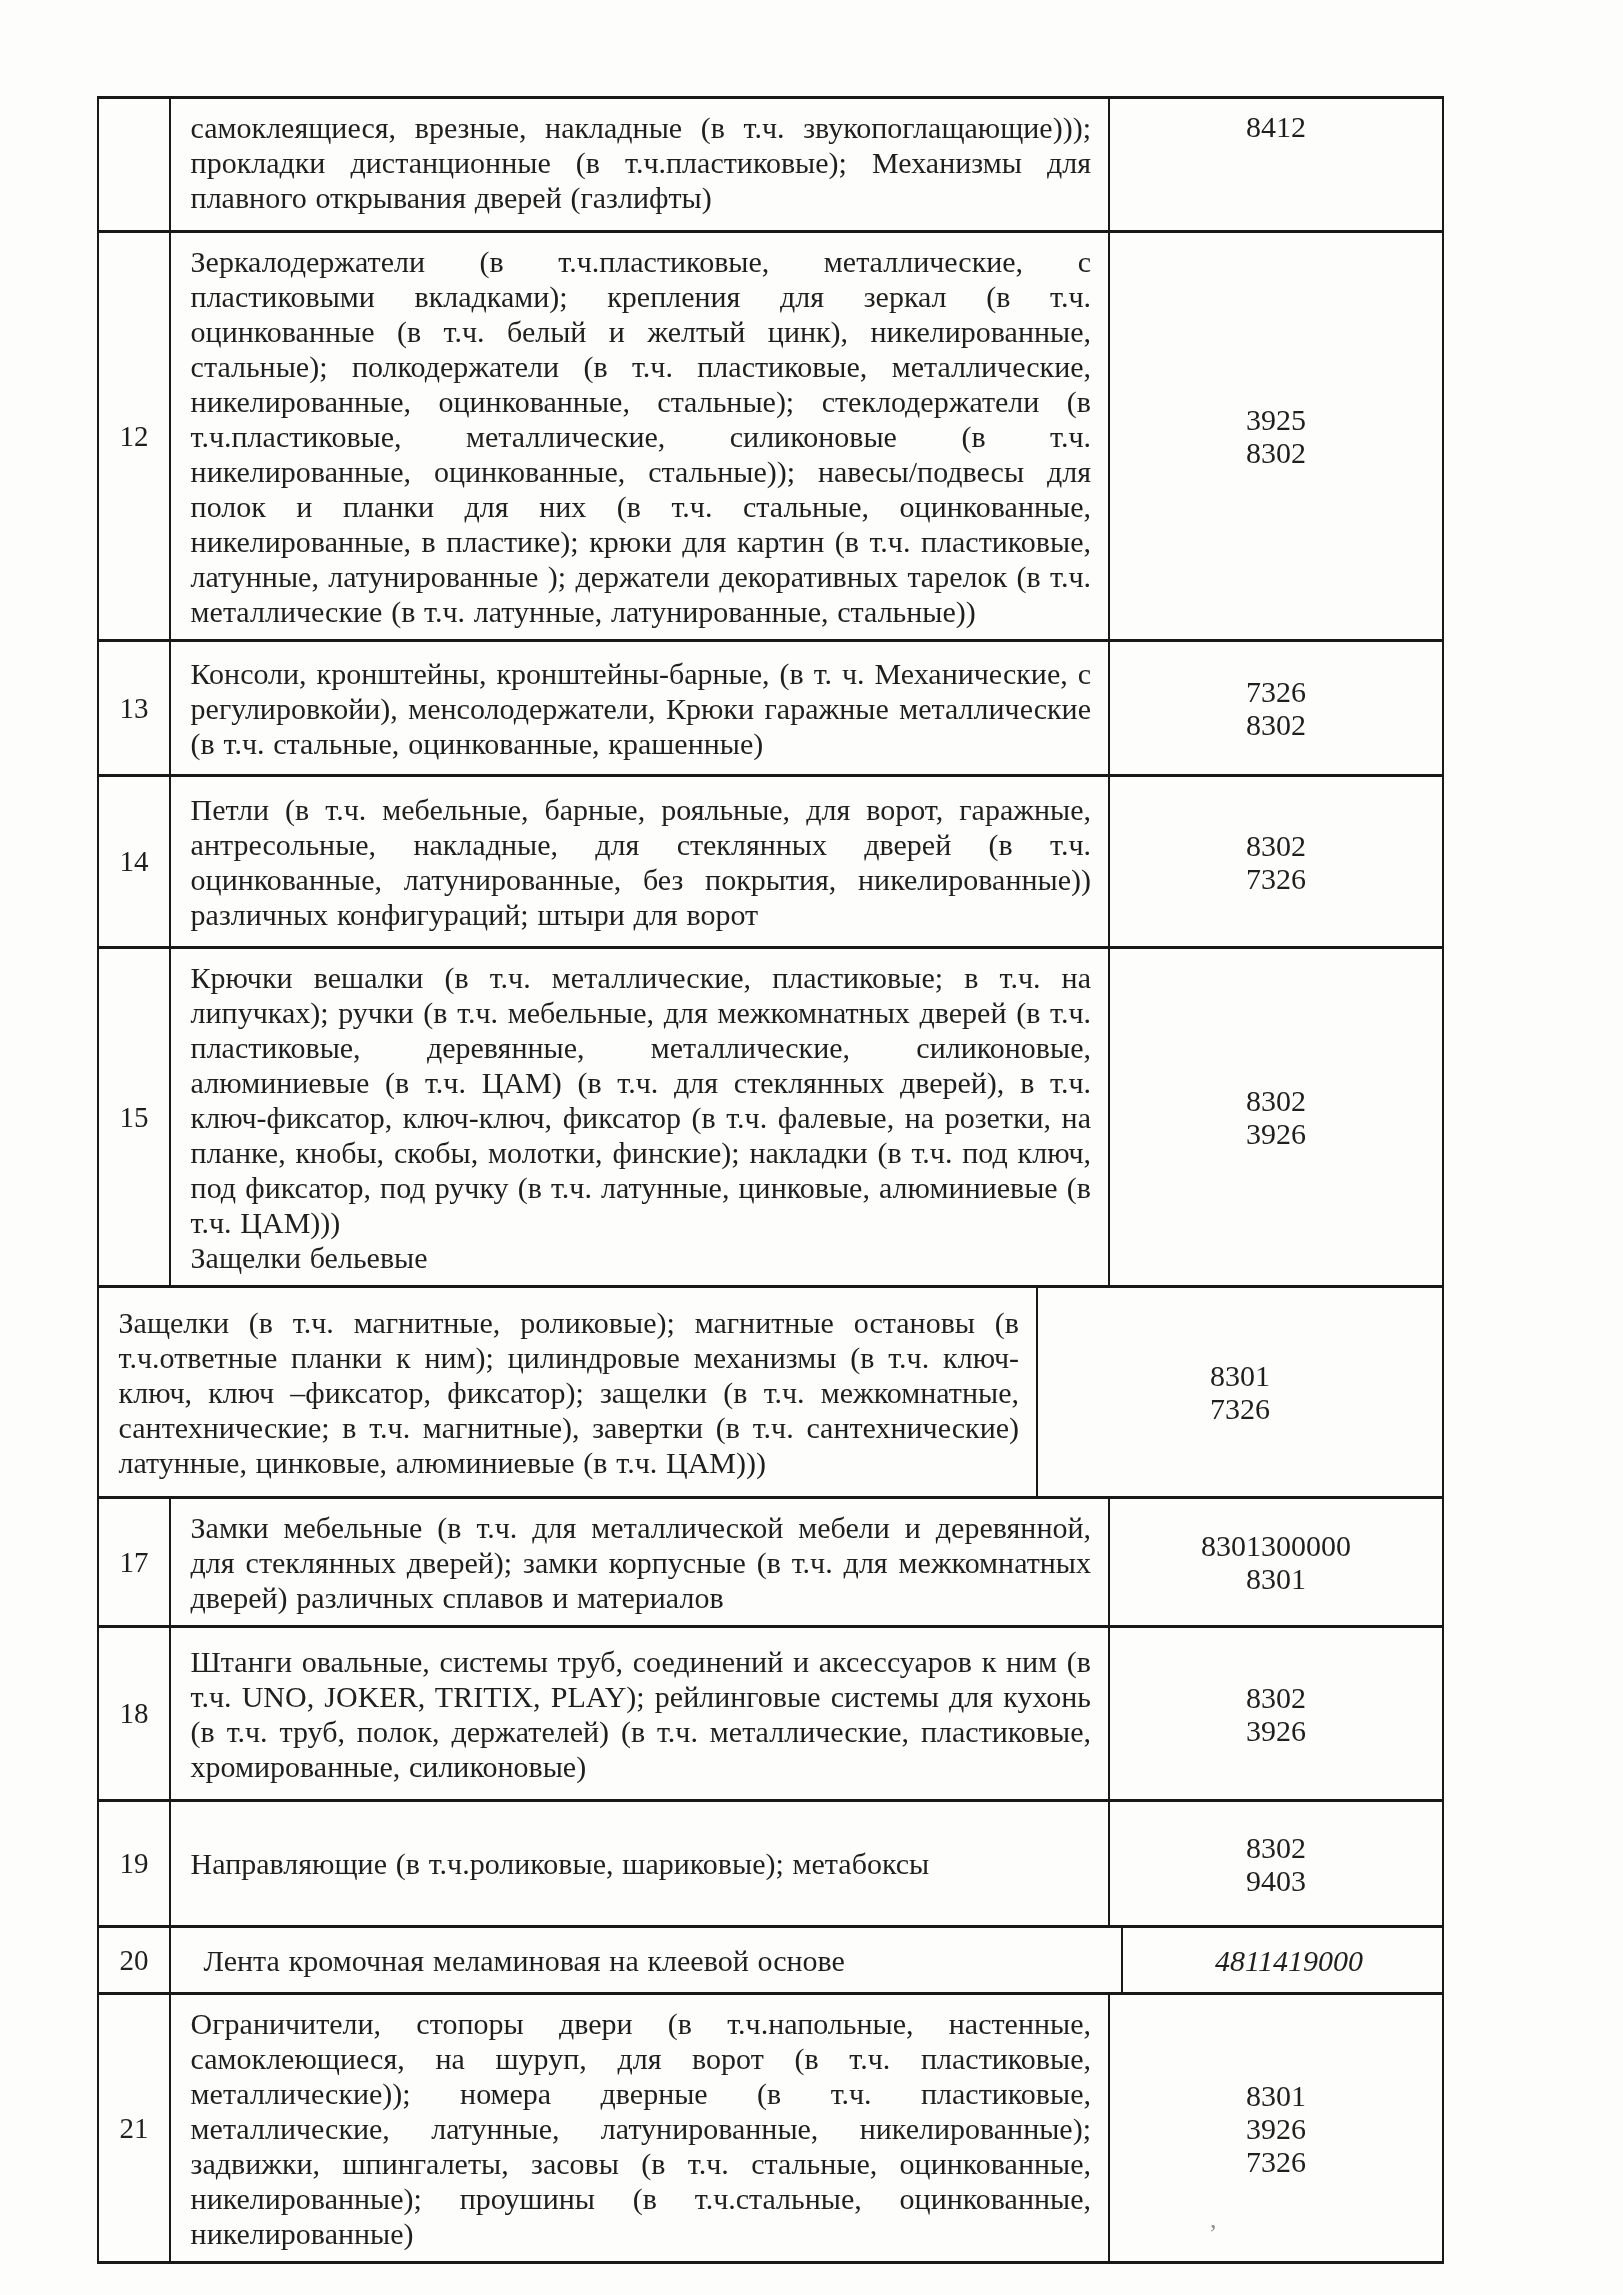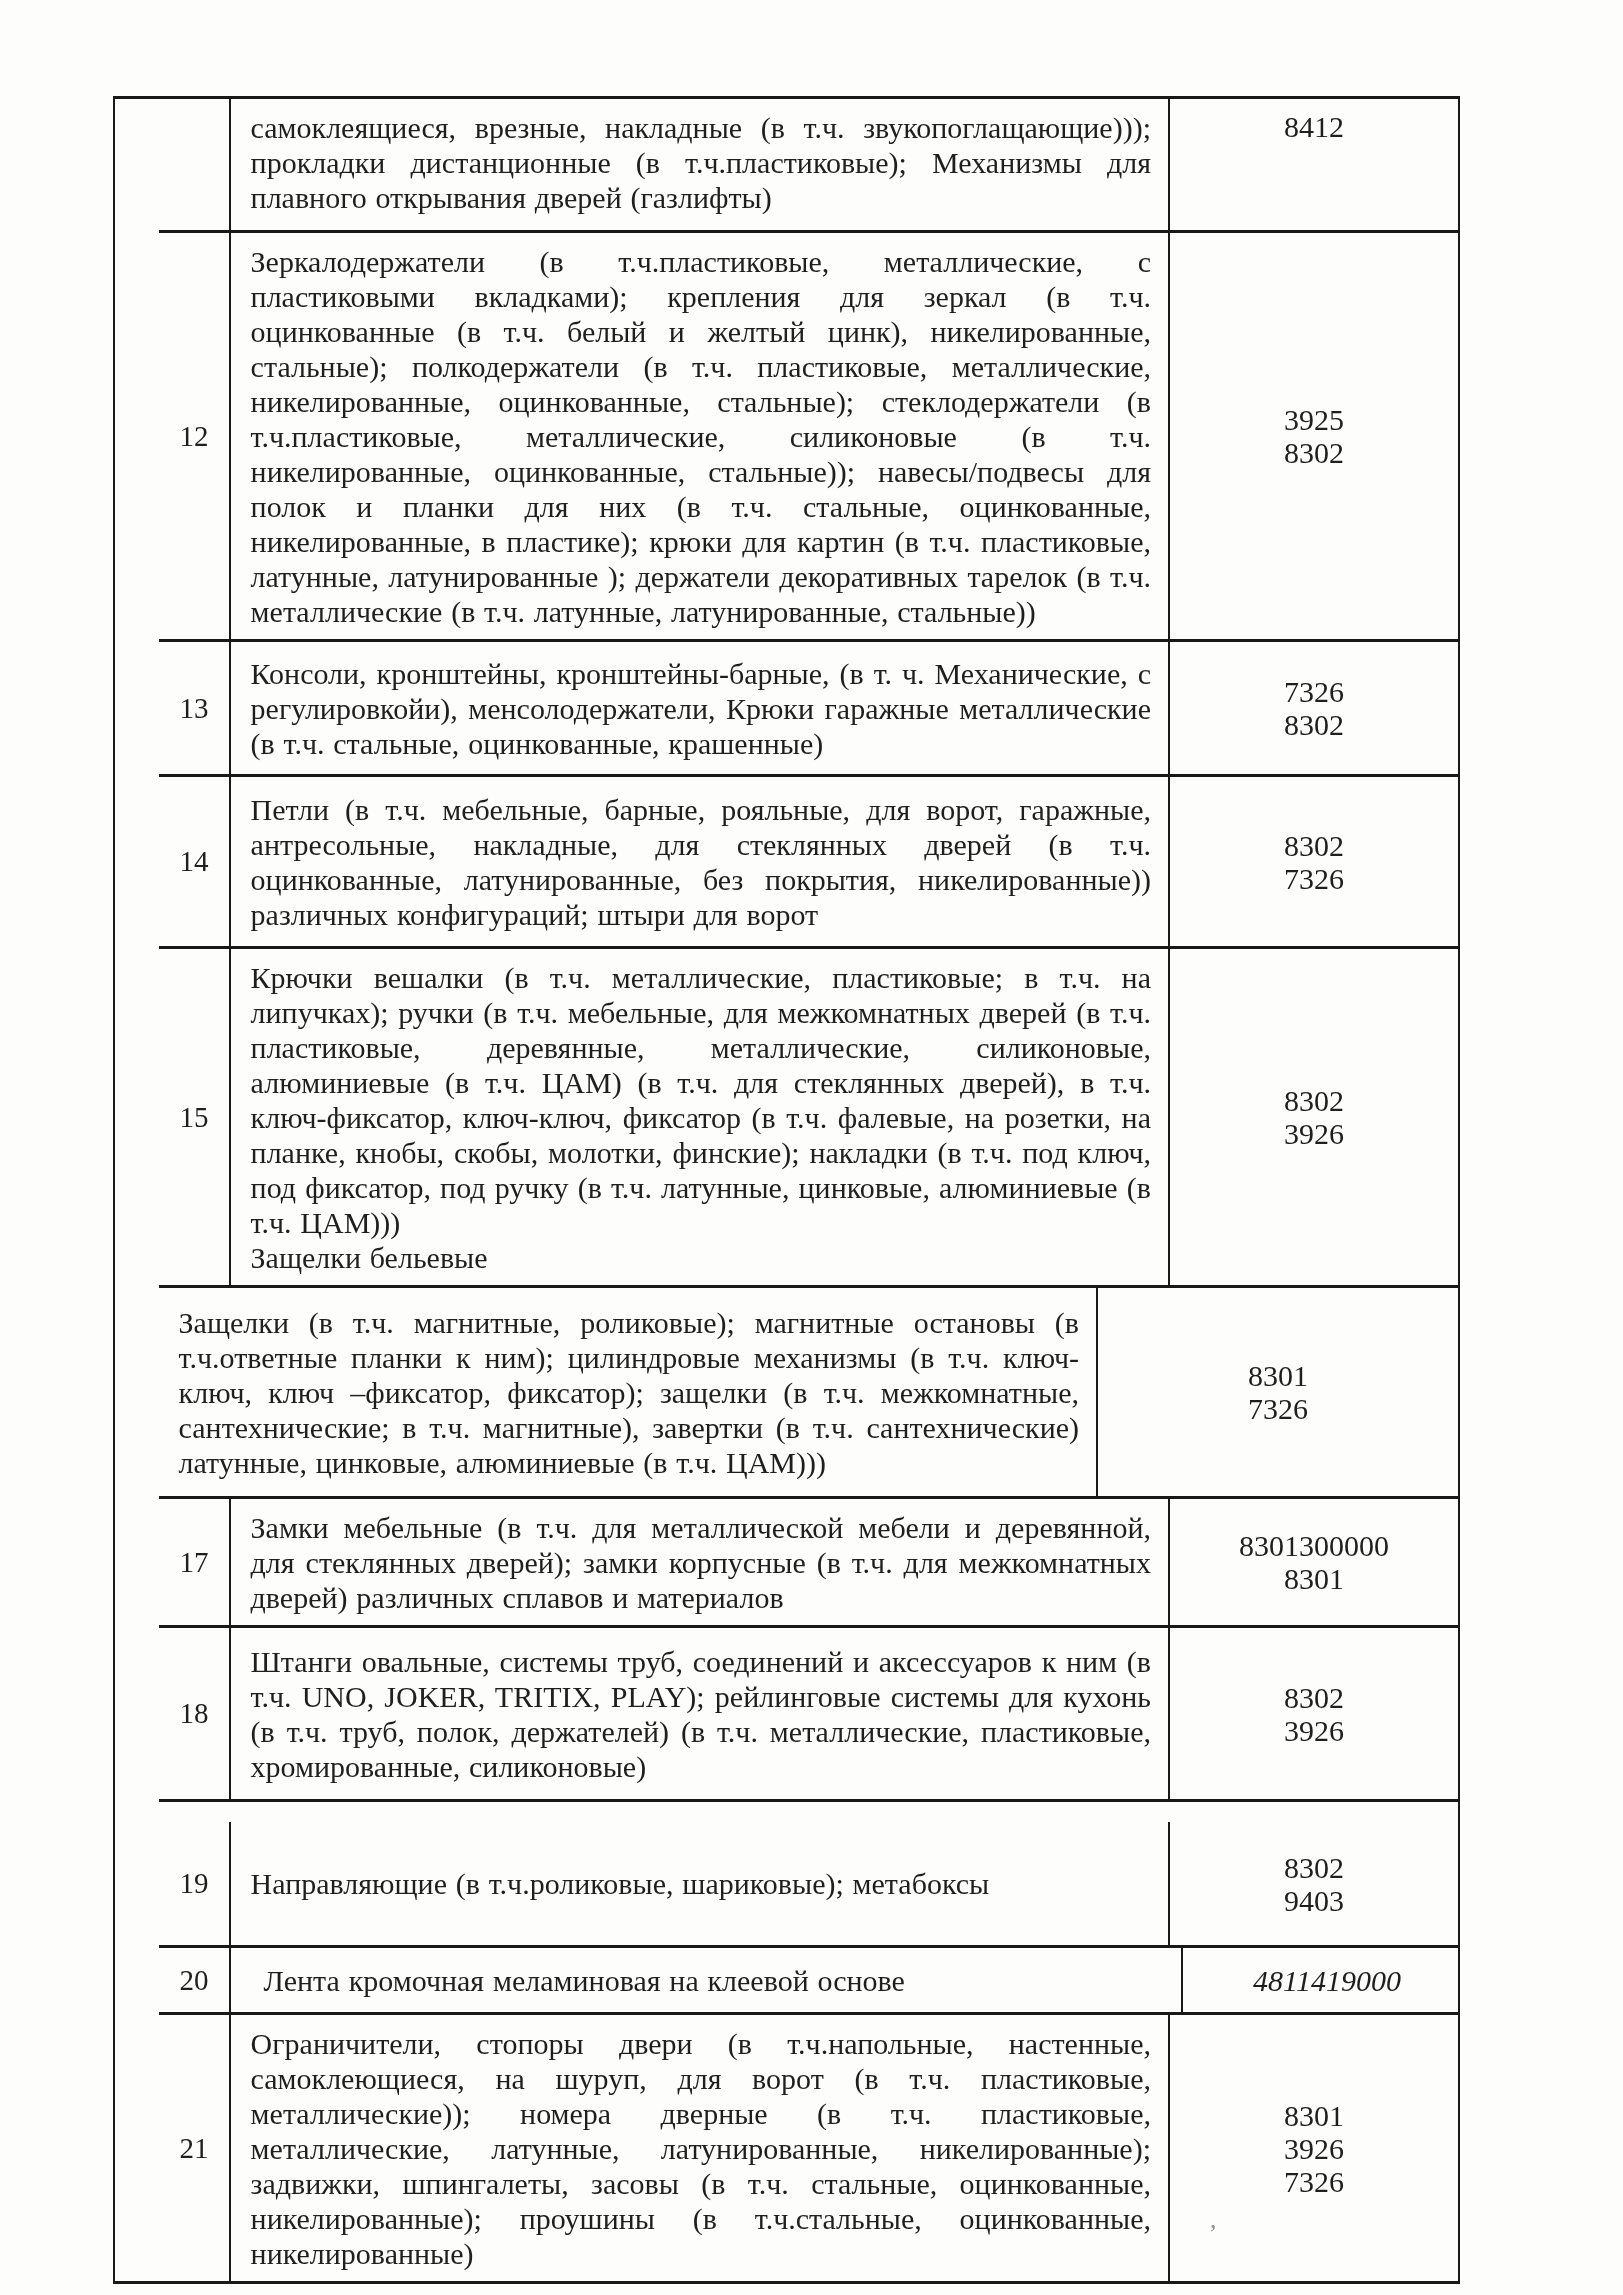--- a/index.html
+++ b/index.html
@@ -11,26 +11,25 @@
     color: var(--ink, #1f1f1f);
   }
   .sheet {
     position: relative;
     width: 1623px; height: 2295px;
     background: #fdfdfc;
     overflow: hidden;
   }
   .tbl {
     position: absolute;
-    left: 113px; top: 96px;
+    left: 97px; top: 96px;
     width: 1347px;
     border: 2.6px solid var(--line, #191919);
     border-top-width: 3.3px;
     border-bottom-width: 3.3px;
-    padding-left: 44px;
   }
   .row { display: flex; border-bottom: 3.9px solid var(--line, #191919); }
   .row:last-child { border-bottom: none; }
   .cell { min-width: 0; }
   .numc {
     flex: 0 0 72px;
     border-right: 2px solid var(--line, #191919);
     display: flex; align-items: center; justify-content: center;
     font-size: 29px;
   }
@@ -156,21 +155,21 @@
           <span>18</span>
         </div>
         <div class="cell descc">
           <p>Штанги овальные, системы труб, соединений и аксессуаров к ним (в т.ч. UNO, JOKER, TRITIX, PLAY); рейлинговые системы для кухонь (в т.ч. труб, полок, держателей) (в т.ч. металлические, пластиковые, хромированные, силиконовые)</p>
         </div>
         <div class="cell codec align-evenly">
           <div class="code-val">8302</div>
           <div class="code-val">3926</div>
         </div>
       </div>
-      <div class="row" style="min-height: 126px; margin-top: 20px;">
+      <div class="row" style="min-height: 126px;">
         <div class="cell numc">
           <span>19</span>
         </div>
         <div class="cell descc">
           <p>Направляющие (в т.ч.роликовые, шариковые); метабоксы</p>
         </div>
         <div class="cell codec align-evenly">
           <div class="code-val">8302</div>
           <div class="code-val">9403</div>
         </div>

